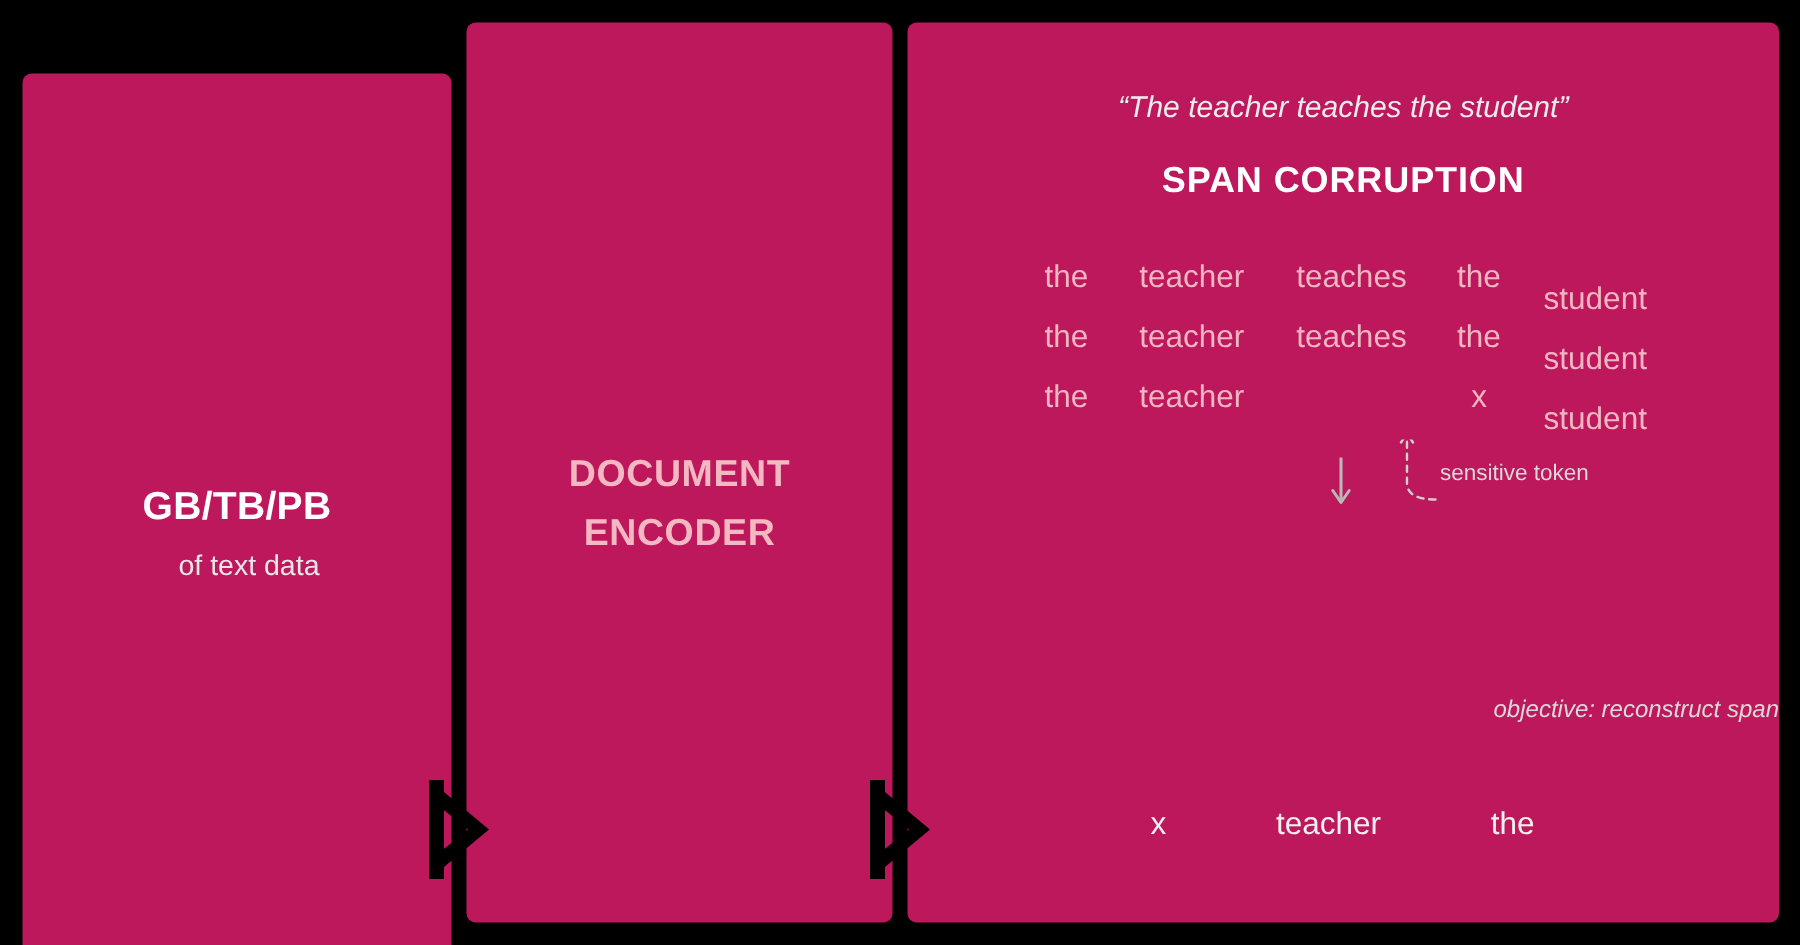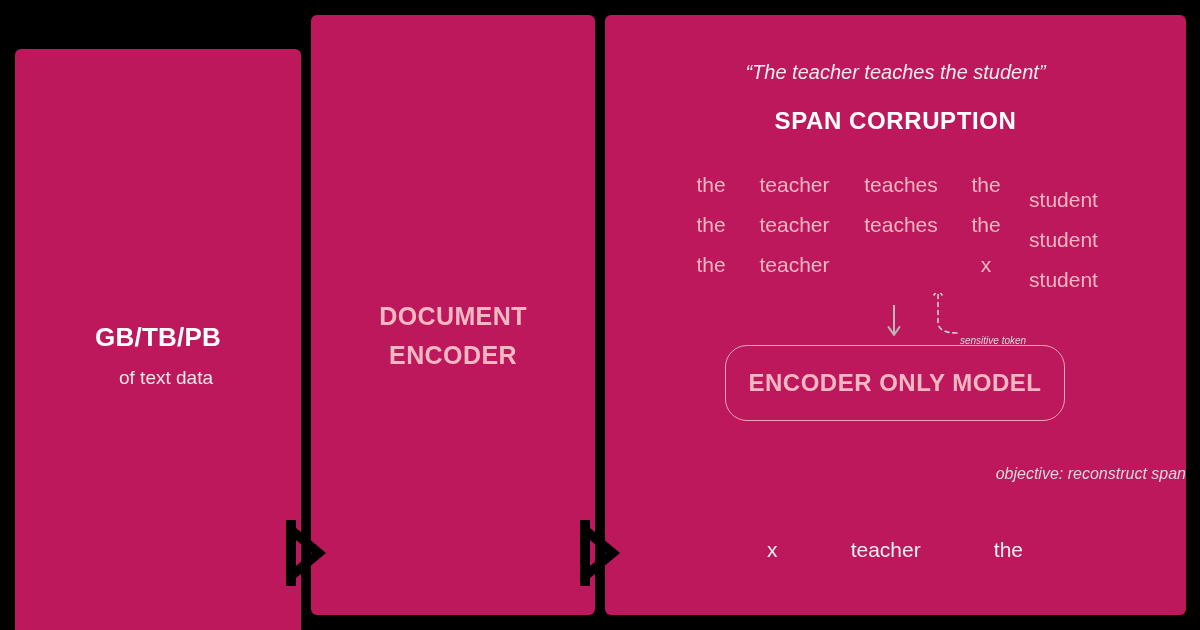--- a/index.html
+++ b/index.html
@@ -137,24 +137,23 @@
   .arrow-zone {
     position: absolute;
     left: 0; top: 278px;
     width: 581px;
     height: 58px;
   }
   .arrow-zone svg { position: absolute; left: 0; top: 0; }
   .sensitive-label {
     position: absolute;
     left: 355px;
-    top: 42px;
+    top: 14px;
     color: #d9d9d9;
-    font-size: 10px;
-    font-style: italic;
+    font-size: 15px;
     white-space: nowrap;
   }
 
   
   .encoder-box {
     position: absolute;
     left: 120px;
     top: 330px;
     width: 340px;
     height: 76px;
@@ -261,23 +260,20 @@
         </g>
 
         <g>
           <path d="M352 40 Q334 40 333 30 L333 -2" stroke="#cfcfcf" stroke-width="1.6" fill="none" stroke-dasharray="4 4" stroke-linecap="round"></path>
           <path d="M329 2 L333 -4 L337 2" stroke="#cfcfcf" stroke-width="1.6" fill="none" stroke-linecap="round" stroke-linejoin="round"></path>
         </g>
       </svg>
       <span class="sensitive-label">sensitive token</span>
     </div>
 
-    <div class="encoder-box">
-      <span class="encoder-label">ENCODER ONLY MODEL</span>
-    </div>
 
     <div class="p3-objective">objective: reconstruct span</div>
 
     <div class="output-row">
       <span class="output-token">x</span>
       <span class="output-token">teacher</span>
       <span class="output-token">the</span>
     </div>
 
   </div>

